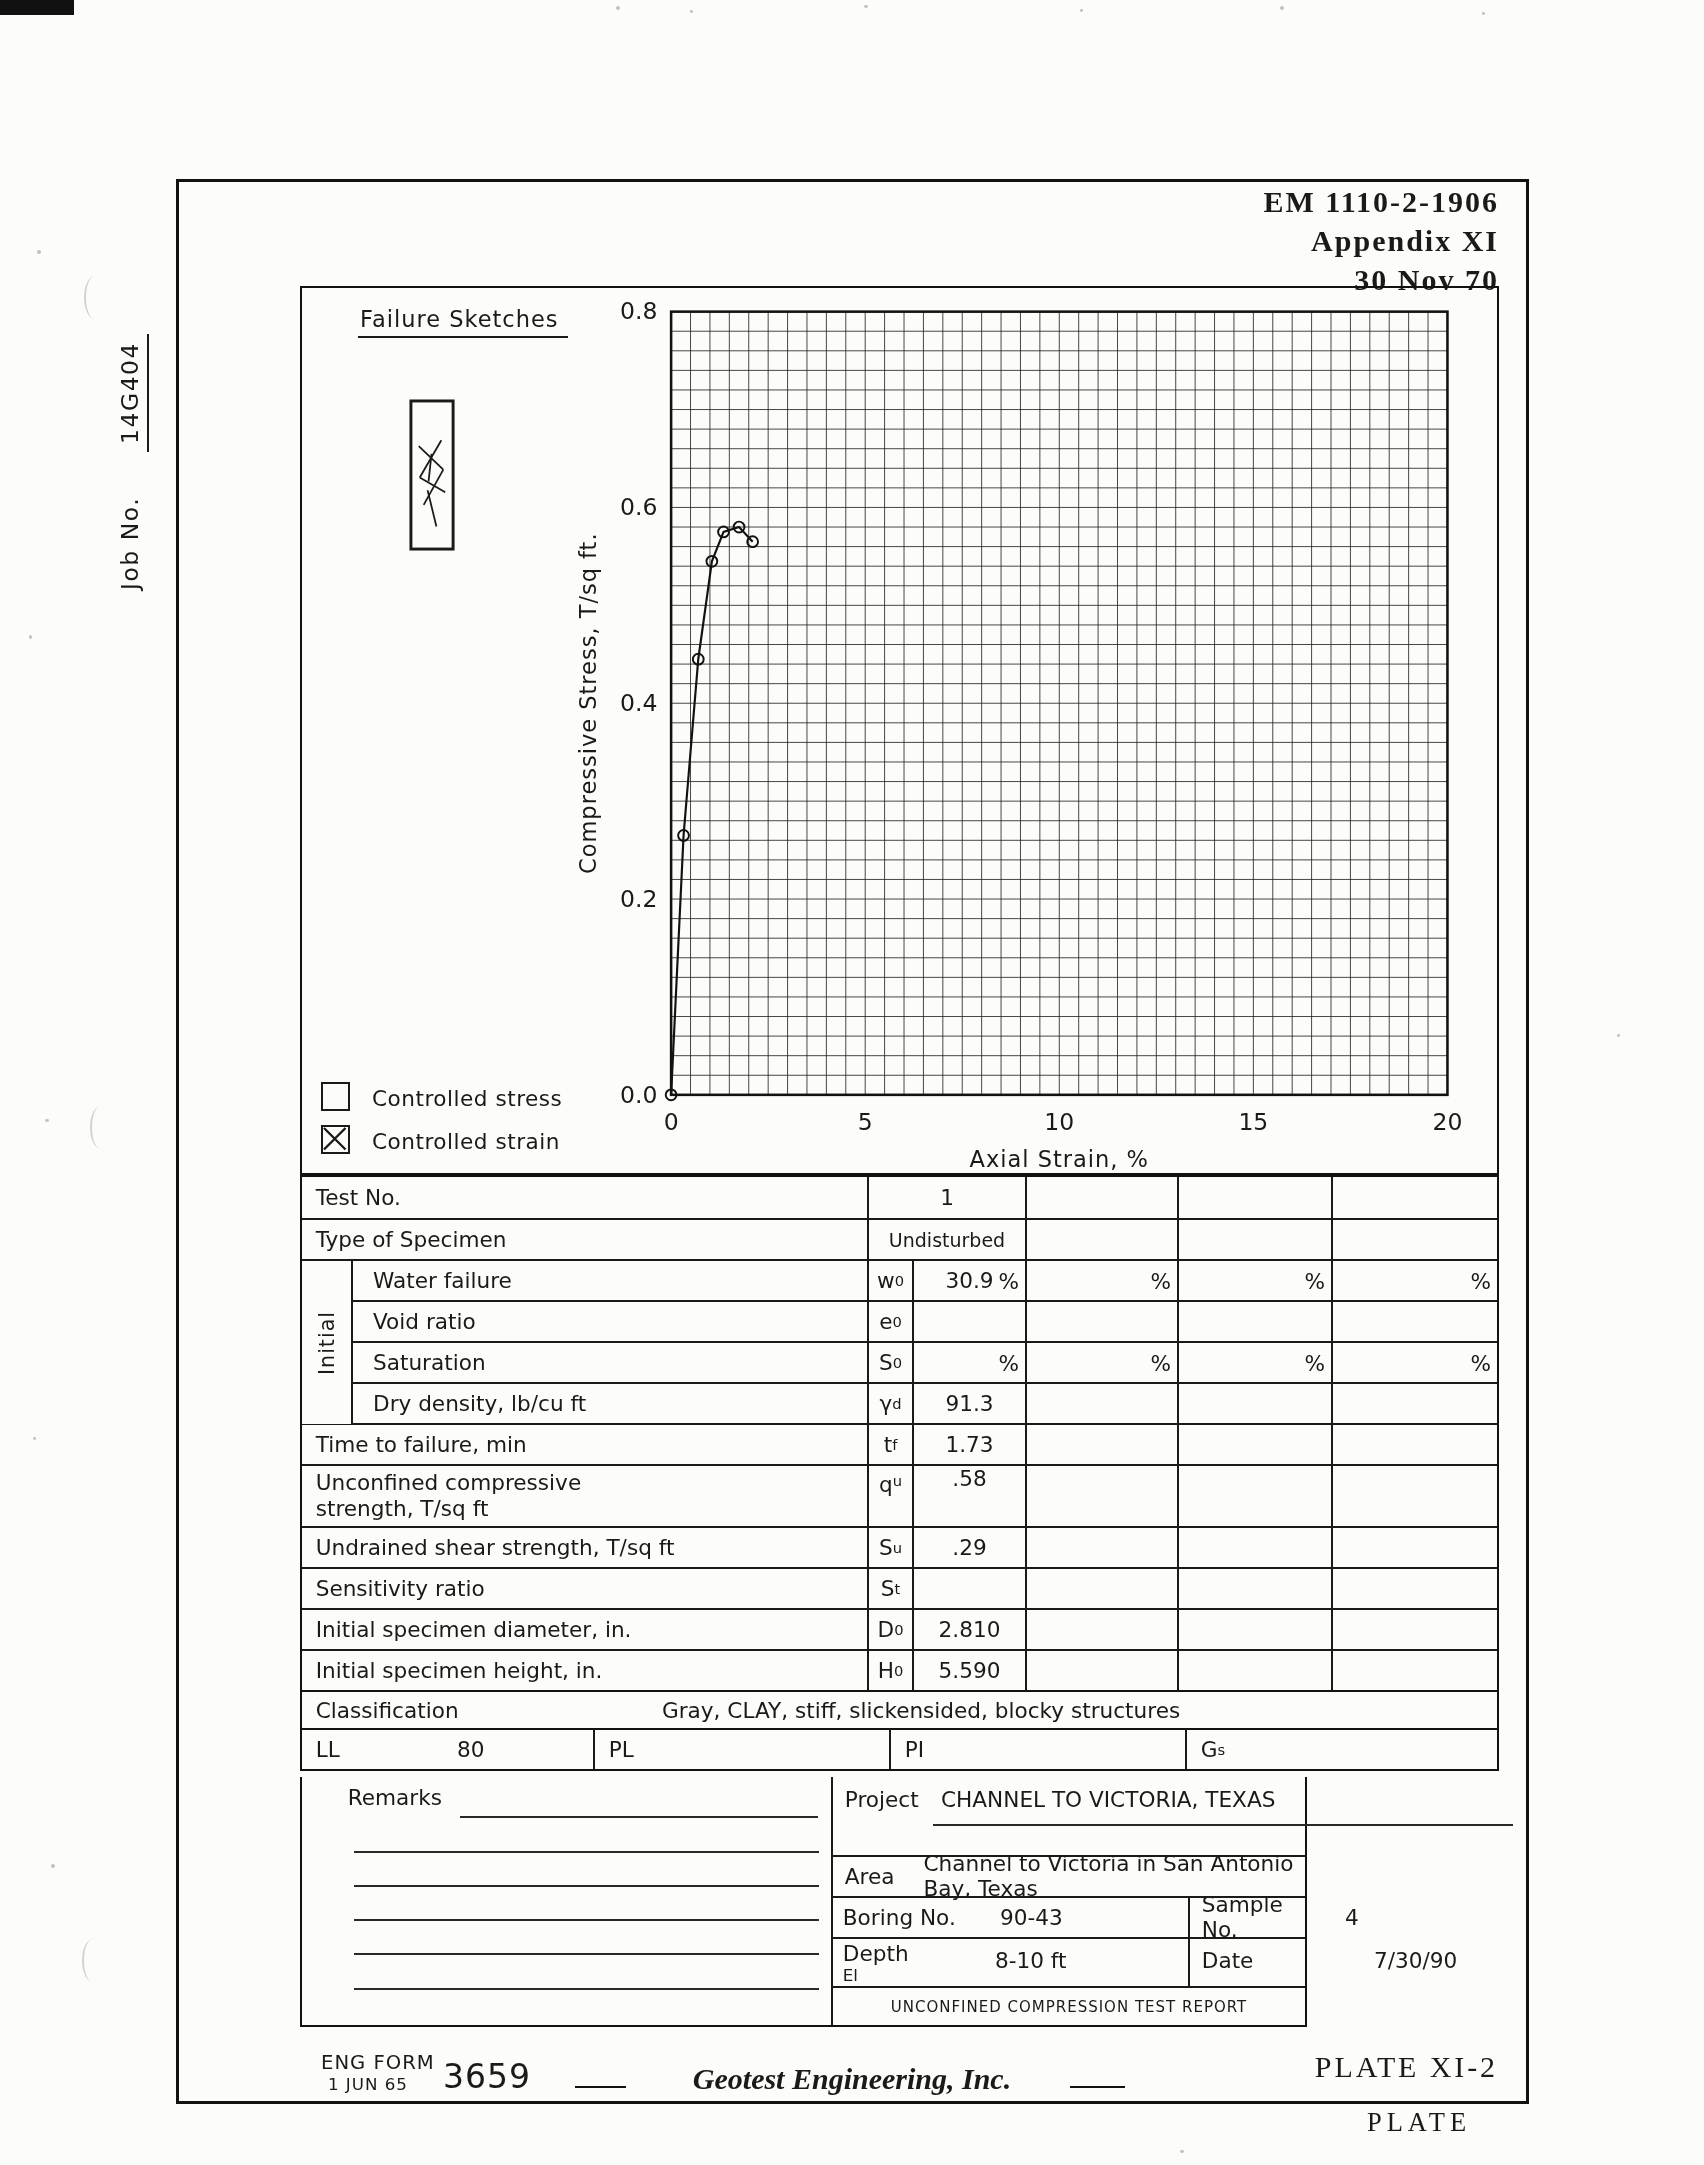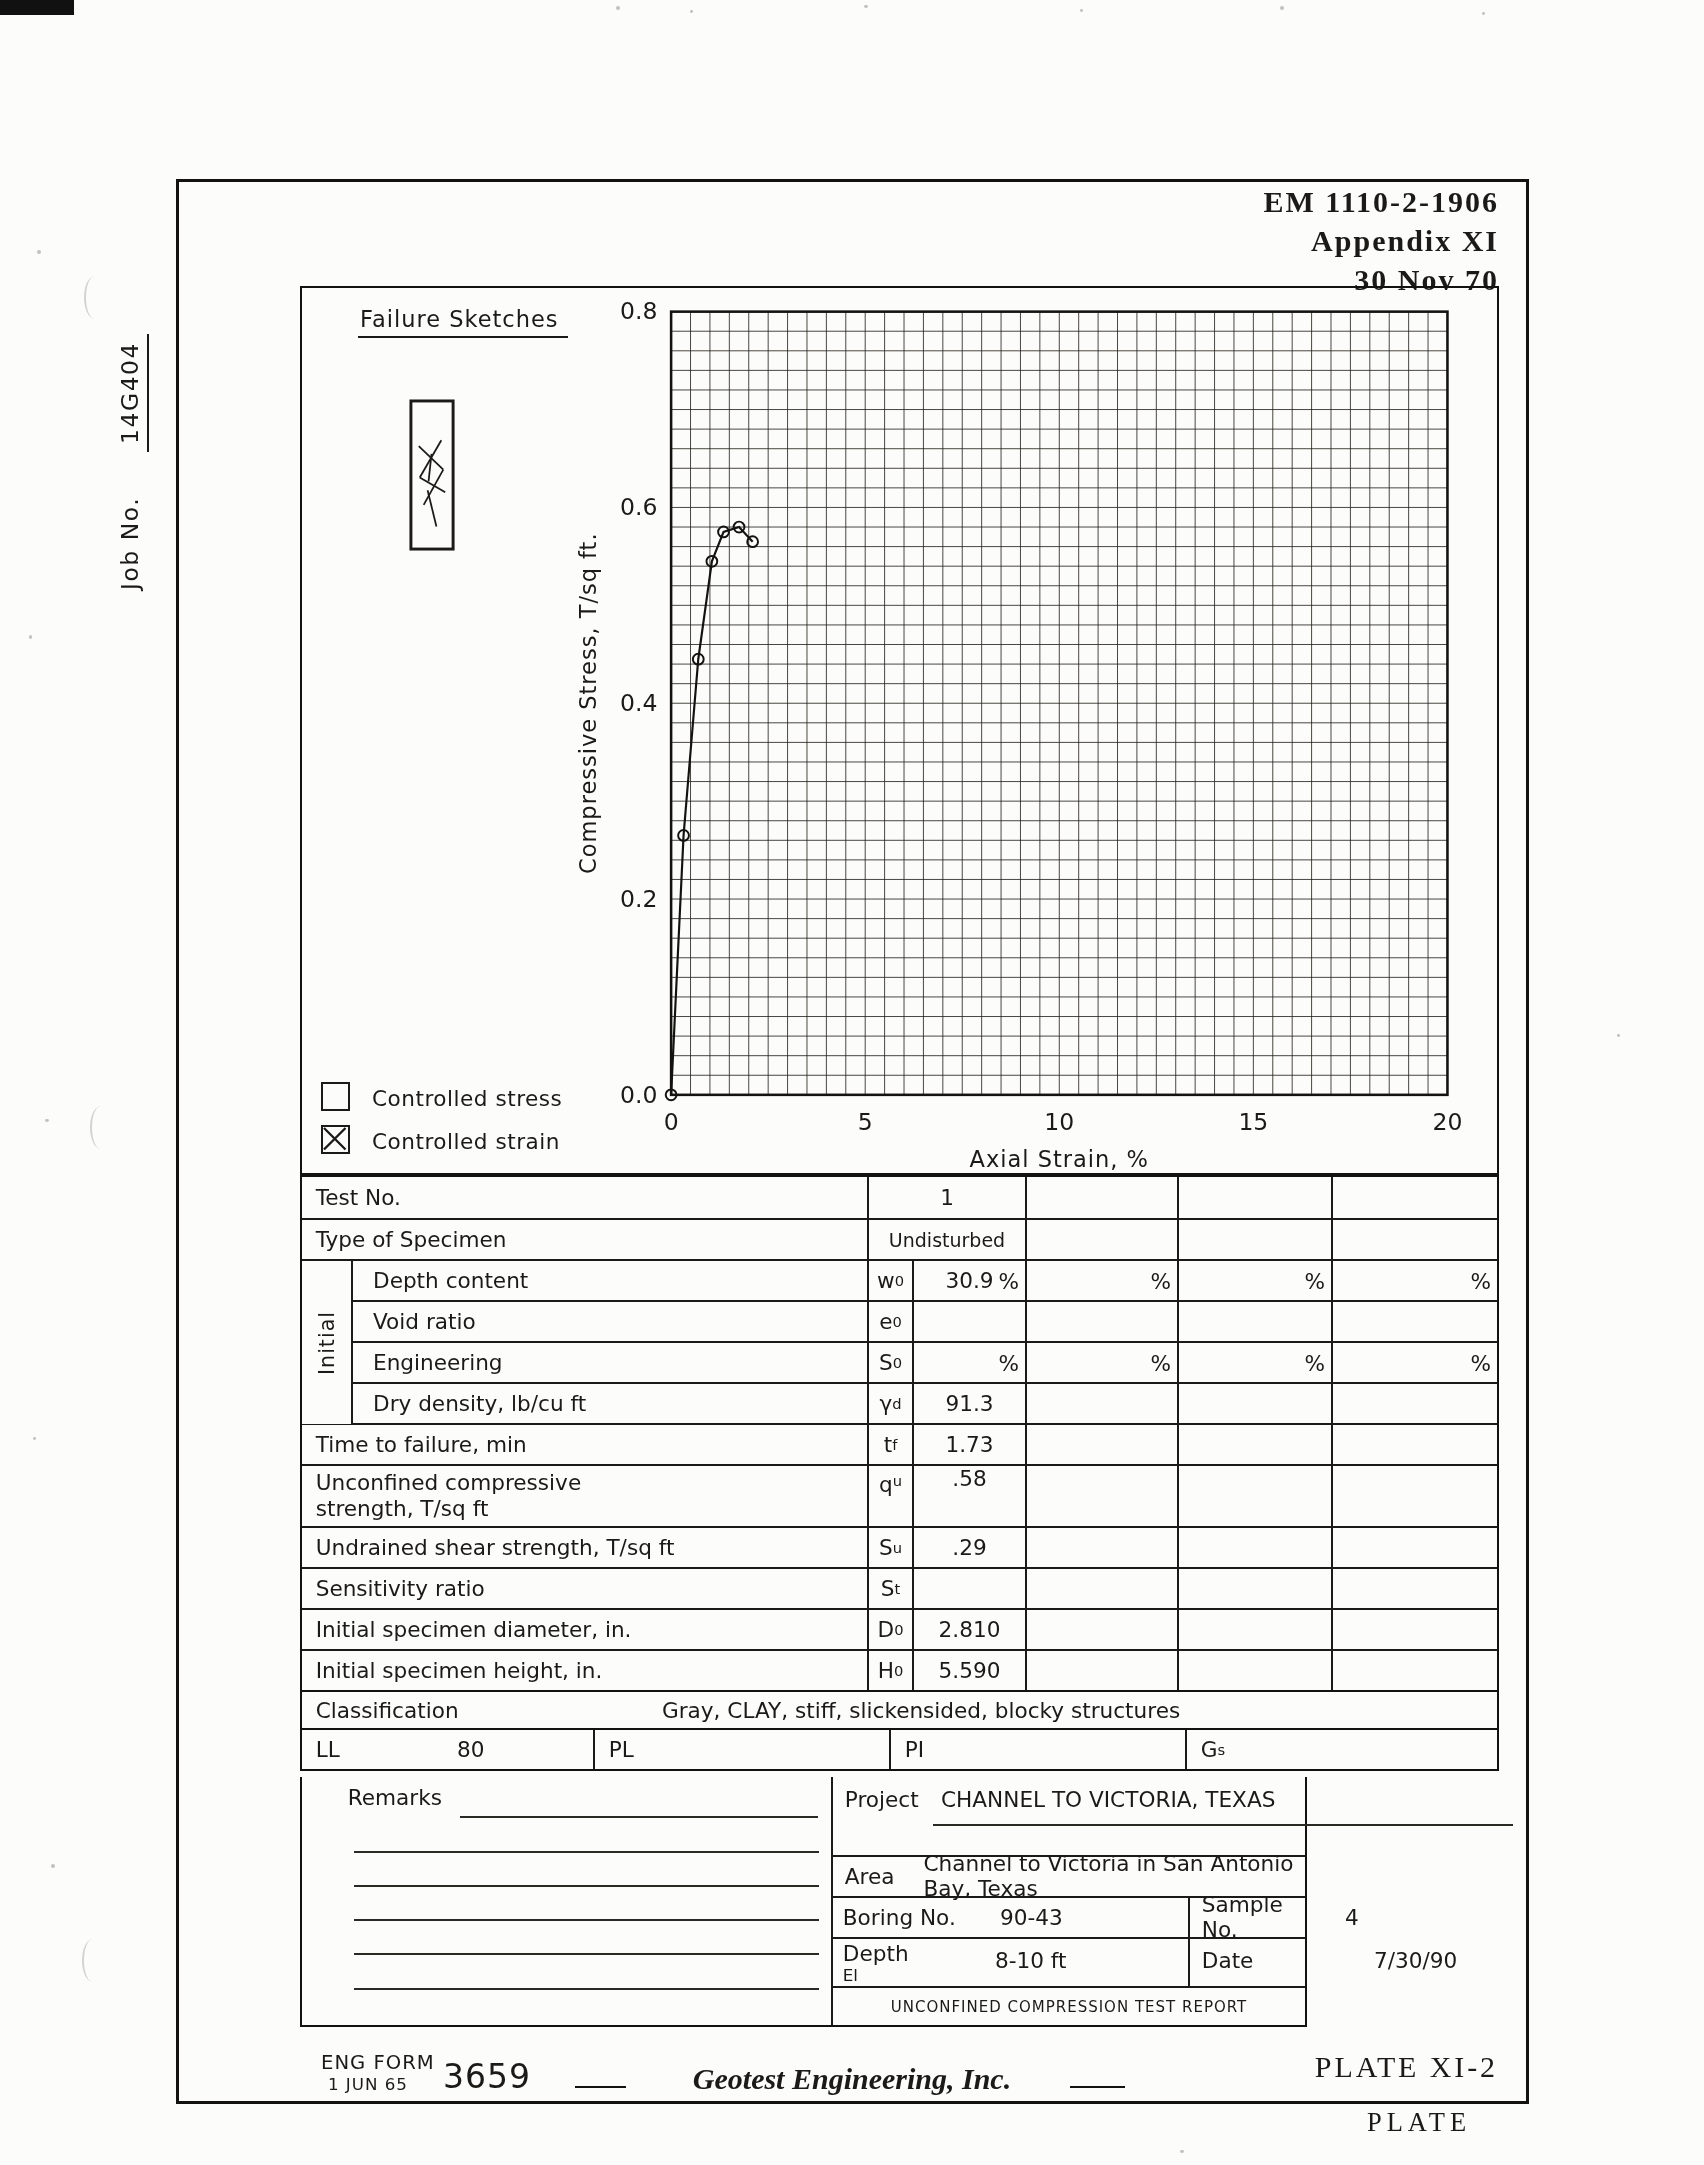--- a/index.html
+++ b/index.html
@@ -297,21 +297,21 @@
       <div class="cell vwide" style="font-size:19px">
           <span>Undisturbed</span>
         </div>
       <div class="cell c2"></div>
       <div class="cell c3"></div>
       <div class="cell c4"></div>
     </div>
 
     <div class="trow">
       <div class="cell lab indent">
-          <span>Depth content</span>
+          <span>Water failure</span>
         </div>
       <div class="cell sym">
           <span>w</span>
           <sub>0</sub>
         </div>
       <div class="cell c1">
           <span>30.9</span>
           <span class="pct">%</span>
         </div>
       <div class="cell c2">
@@ -334,21 +334,21 @@
           <sub>0</sub>
         </div>
       <div class="cell c1"></div>
       <div class="cell c2"></div>
       <div class="cell c3"></div>
       <div class="cell c4"></div>
     </div>
 
     <div class="trow">
       <div class="cell lab indent">
-          <span>Engineering</span>
+          <span>Saturation</span>
         </div>
       <div class="cell sym">
           <span>S</span>
           <sub>0</sub>
         </div>
       <div class="cell c1">
           <span class="pct">%</span>
         </div>
       <div class="cell c2">
           <span class="pct">%</span>

